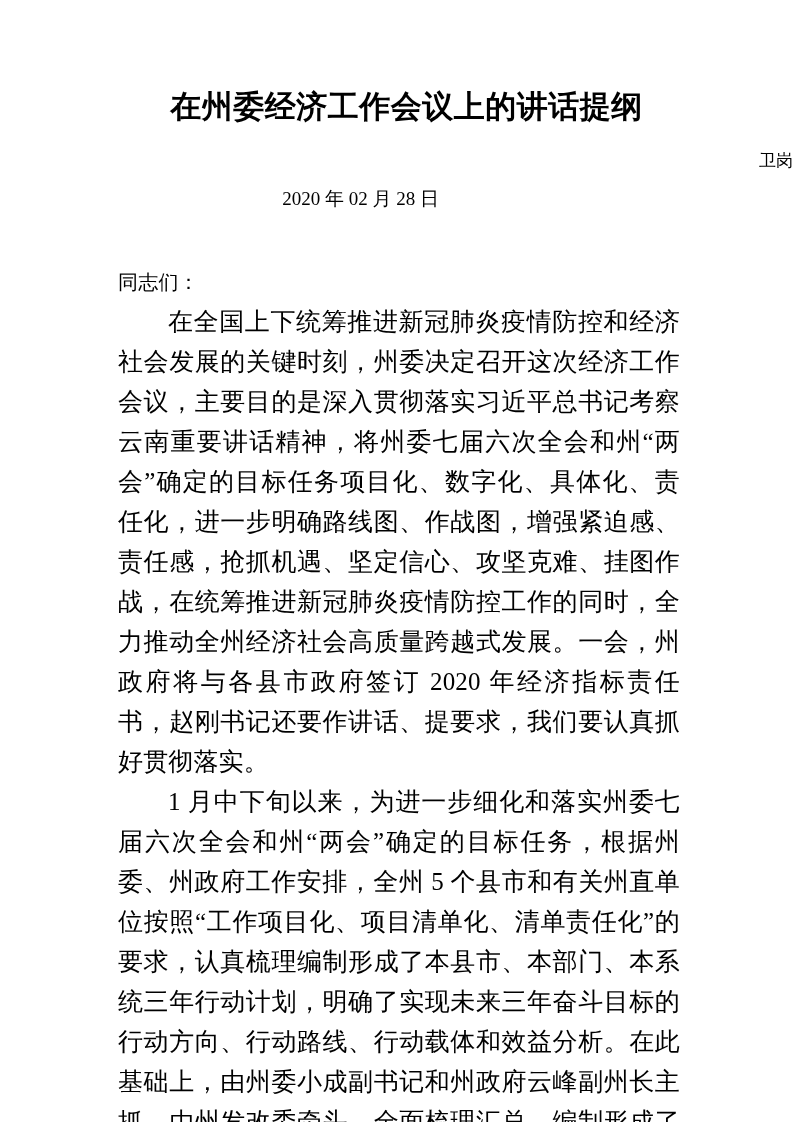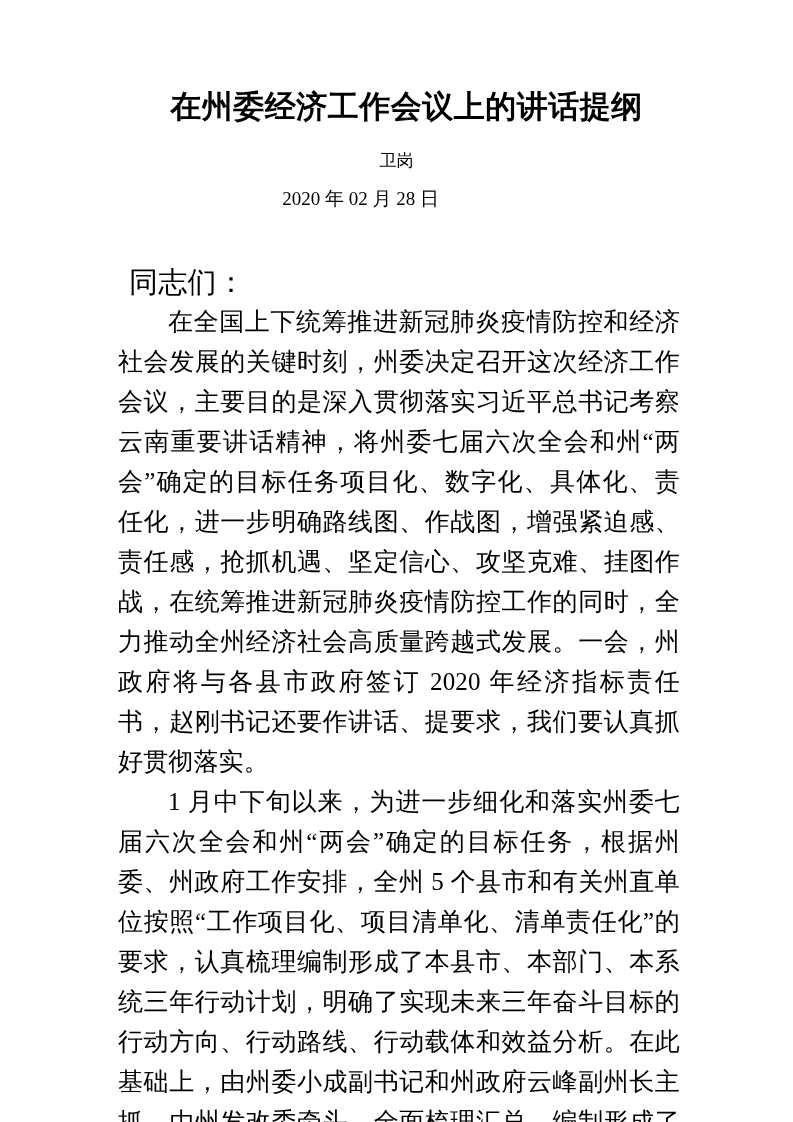--- a/index.html
+++ b/index.html
@@ -33,21 +33,21 @@
     letter-spacing: 0.5px;
     color: #000000;
     white-space: nowrap;
   }
 
   .doc-author {
     position: absolute;
     top: 148px;
     left: 0;
     width: 793px;
-    text-align: center;
+    text-align: right;
     font-family: "Liberation Serif", "DejaVu Serif", serif;
     font-size: 17px;
     line-height: 26px;
     color: #000000;
   }
 
   .doc-date {
     position: absolute;
     top: 185px;
     left: 0;
@@ -61,24 +61,24 @@
 
   
   .doc-body {
     position: absolute;
     top: 262px;
     left: 118px;
     width: 562px;
   }
 
   .salutation {
-    font-size: 29px;
+    font-size: 20px;
     line-height: 40px;
     letter-spacing: 0.2px;
-    margin: 0 0 0 11px;
+    margin: 0 0 0 0;
     text-align: left;
   }
 
   .para {
     font-size: 25px;
     line-height: 40px;
     letter-spacing: 0.15px;
     margin: 0;
     text-align: justify;
     text-align-last: left;

